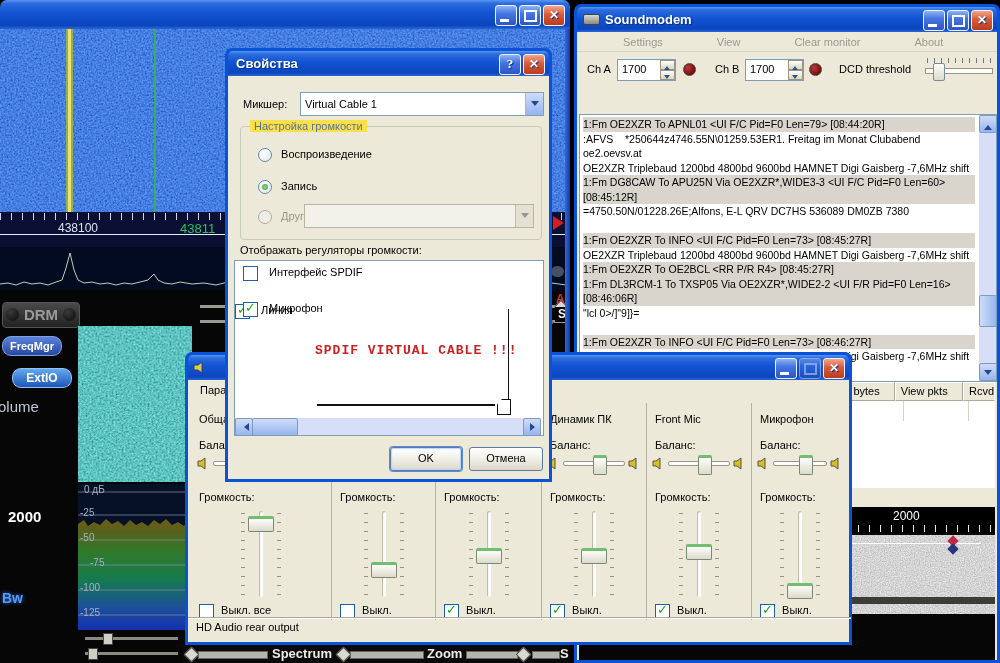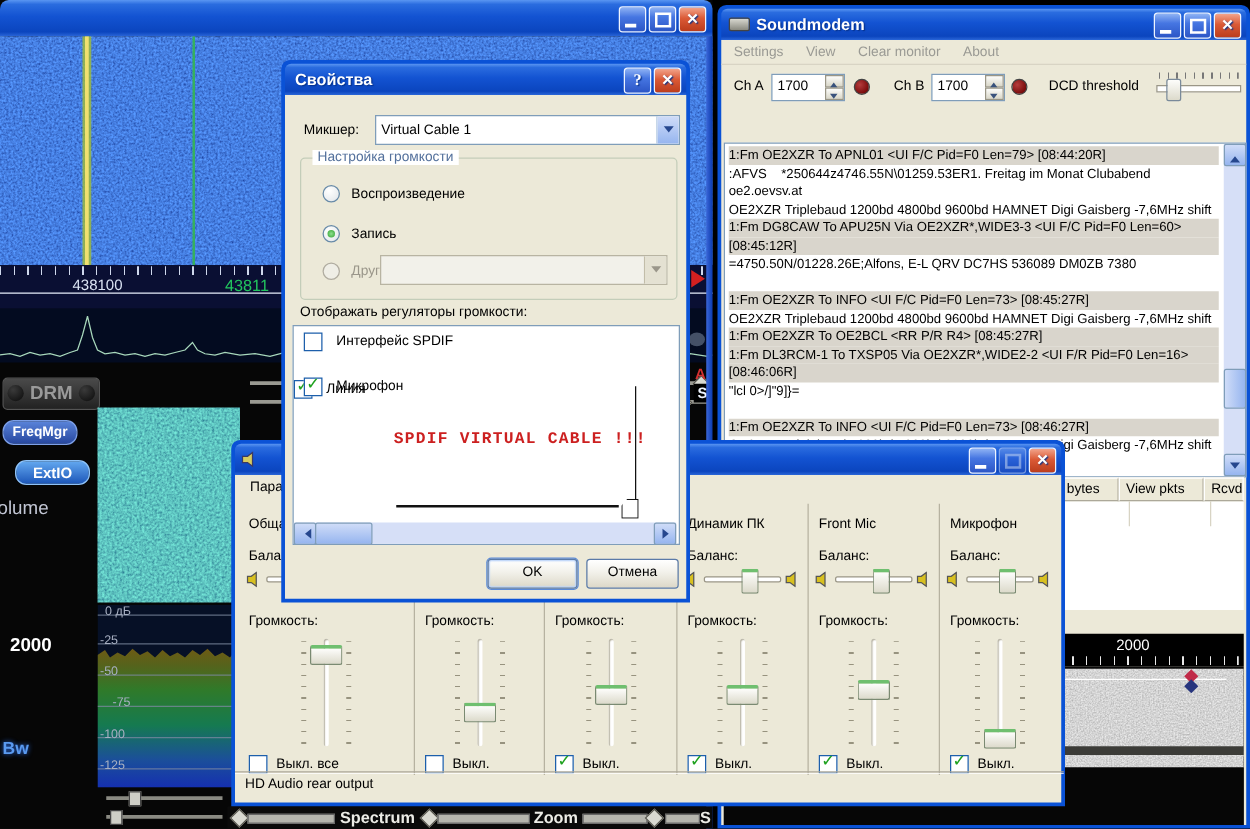--- a/index.html
+++ b/index.html
@@ -57,21 +57,21 @@
   .vthumb{position:absolute;width:24px;height:12px;border:1px solid #7a8a72;border-radius:2px;
           background:linear-gradient(180deg,#fdfdfb,#dcdacb);border-top:3px solid #6fbf6f;}
   .htrack{position:relative;height:3px;background:#fff;border:1px solid #9a9686;border-radius:2px;flex:1;margin:0 3px;}
   .hthumb{position:absolute;top:-7px;width:12px;height:16px;border:1px solid #7a8a72;border-radius:2px;
           background:linear-gradient(180deg,#fdfdfb,#dcdacb);border-top:3px solid #6fbf6f;}
   .diamond{position:absolute;width:9px;height:9px;background:#d9d9d1;border:1px solid #55544c;transform:rotate(45deg);}
   .sb-arrow{background:linear-gradient(180deg,#cfdcf8,#96b5ef);border:1px solid #7f9db9;border-radius:2px;position:relative;}
   
   .monline{white-space:pre;font-size:10.5px;line-height:14.5px;height:14.5px;overflow:hidden;}
   .monline.hdr{background:#d9d5cc;}
-  .menu-item{margin-right:18px;}
+  .menu-item{margin-right:18px;margin-left:36px;}
   .smenu{color:#9a9a94;}
   .pill{position:absolute;border-radius:9px;color:#fff;text-align:center;font-weight:bold;}
 </style>
 </head>
 <body>
 
 <div id="screen">
 
   <div class="abs" style="left:0;top:0;width:570px;height:663px;background:#060606;">
     <div class="xp-tb" style="height:29px;border-radius:7px 7px 0 0;">
@@ -534,21 +534,21 @@
     </div>
     <div class="xp-body" style="height:403px;">
 
       <span class="abs" style="left:15px;top:22px;">Микшер:</span>
       <div class="combo abs" style="left:72px;top:16px;width:242px;height:22px;">
         <span class="val">Virtual Cable 1</span>
         <span class="dd"></span>
       </div>
 
       <div class="abs" style="left:12px;top:50px;width:300px;height:112px;border:1px solid #c3cdb9;border-radius:4px;"></div>
-      <span class="abs" style="left:22px;top:44px;background:#ffffff;padding:0 4px;color:#54719c;text-align:right;">Настройка громкости</span>
+      <span class="abs" style="left:22px;top:44px;background:#fde047;padding:0 4px;color:#54719c;text-align:right;">Настройка громкости</span>
       <div class="abs" style="left:30px;top:72px;">
         <span class="xradio"></span>
         <span style="margin-left:6px;">Воспроизведение</span>
       </div>
       <div class="abs" style="left:30px;top:104px;">
         <span class="xradio on"></span>
         <span style="margin-left:6px;">Запись</span>
       </div>
       <div class="abs" style="left:30px;top:134px;color:#9a968a;">
         <span class="xradio dis"></span>

